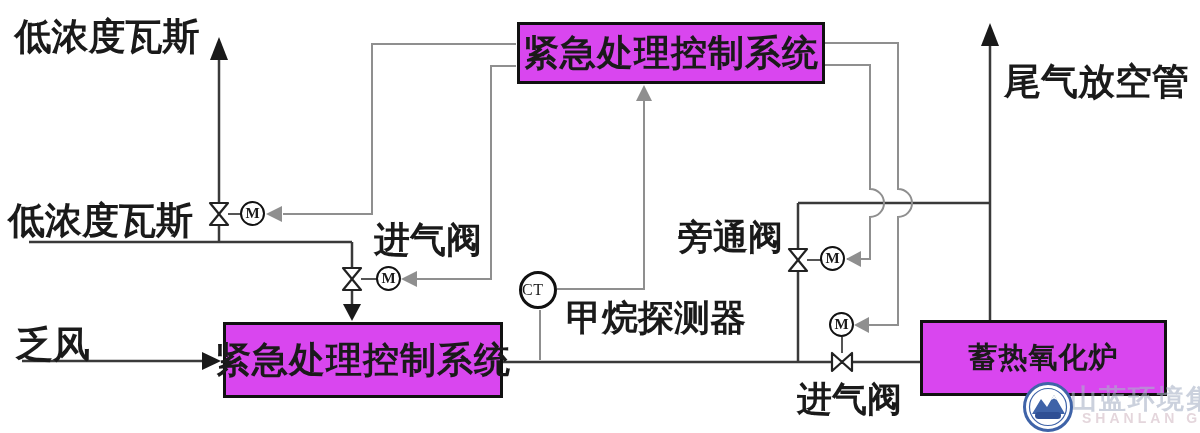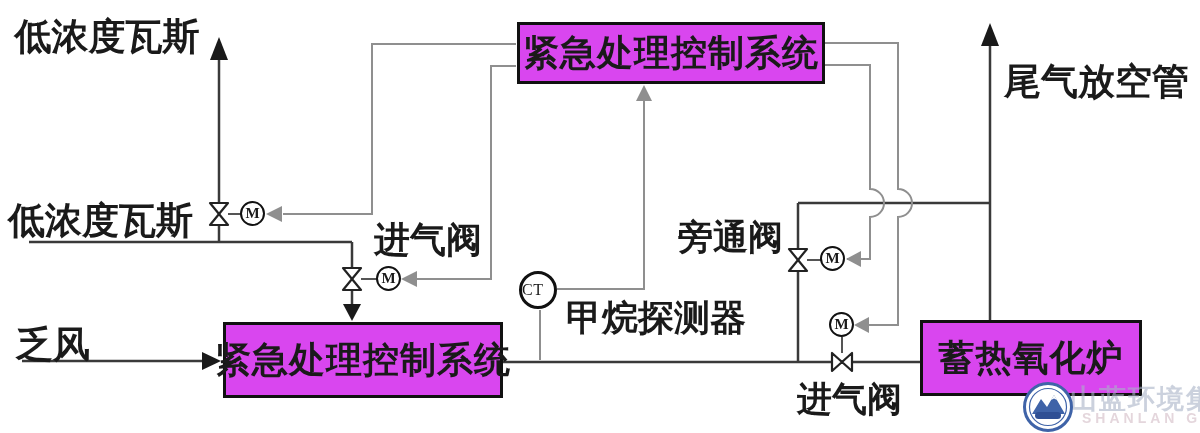--- a/index.html
+++ b/index.html
@@ -85,21 +85,21 @@
       <path d="M832,353 L832,371 L842,362 Z M852,353 L852,371 L842,362 Z"></path>
     </g>
   </svg>
 
   <div class="pbox" style="left:517px;top:22px;width:308px;height:62px;font-size:36px;">
     <span>紧急处理控制系统</span>
   </div>
   <div class="pbox" style="left:223px;top:322px;width:280px;height:76px;font-size:36px;">
     <span>紧急处理控制系统</span>
   </div>
-  <div class="pbox" style="left:920px;top:320px;width:222px;height:76px;font-size:36px;">
+  <div class="pbox" style="left:920px;top:320px;width:247px;height:76px;font-size:29px;">
     <span>蓄热氧化炉</span>
   </div>
 
   <div class="mcircle" style="left:240px;top:201px;">
     <span>M</span>
   </div>
   <div class="mcircle" style="left:376px;top:266px;">
     <span>M</span>
   </div>
   <div class="mcircle" style="left:820px;top:246px;">

